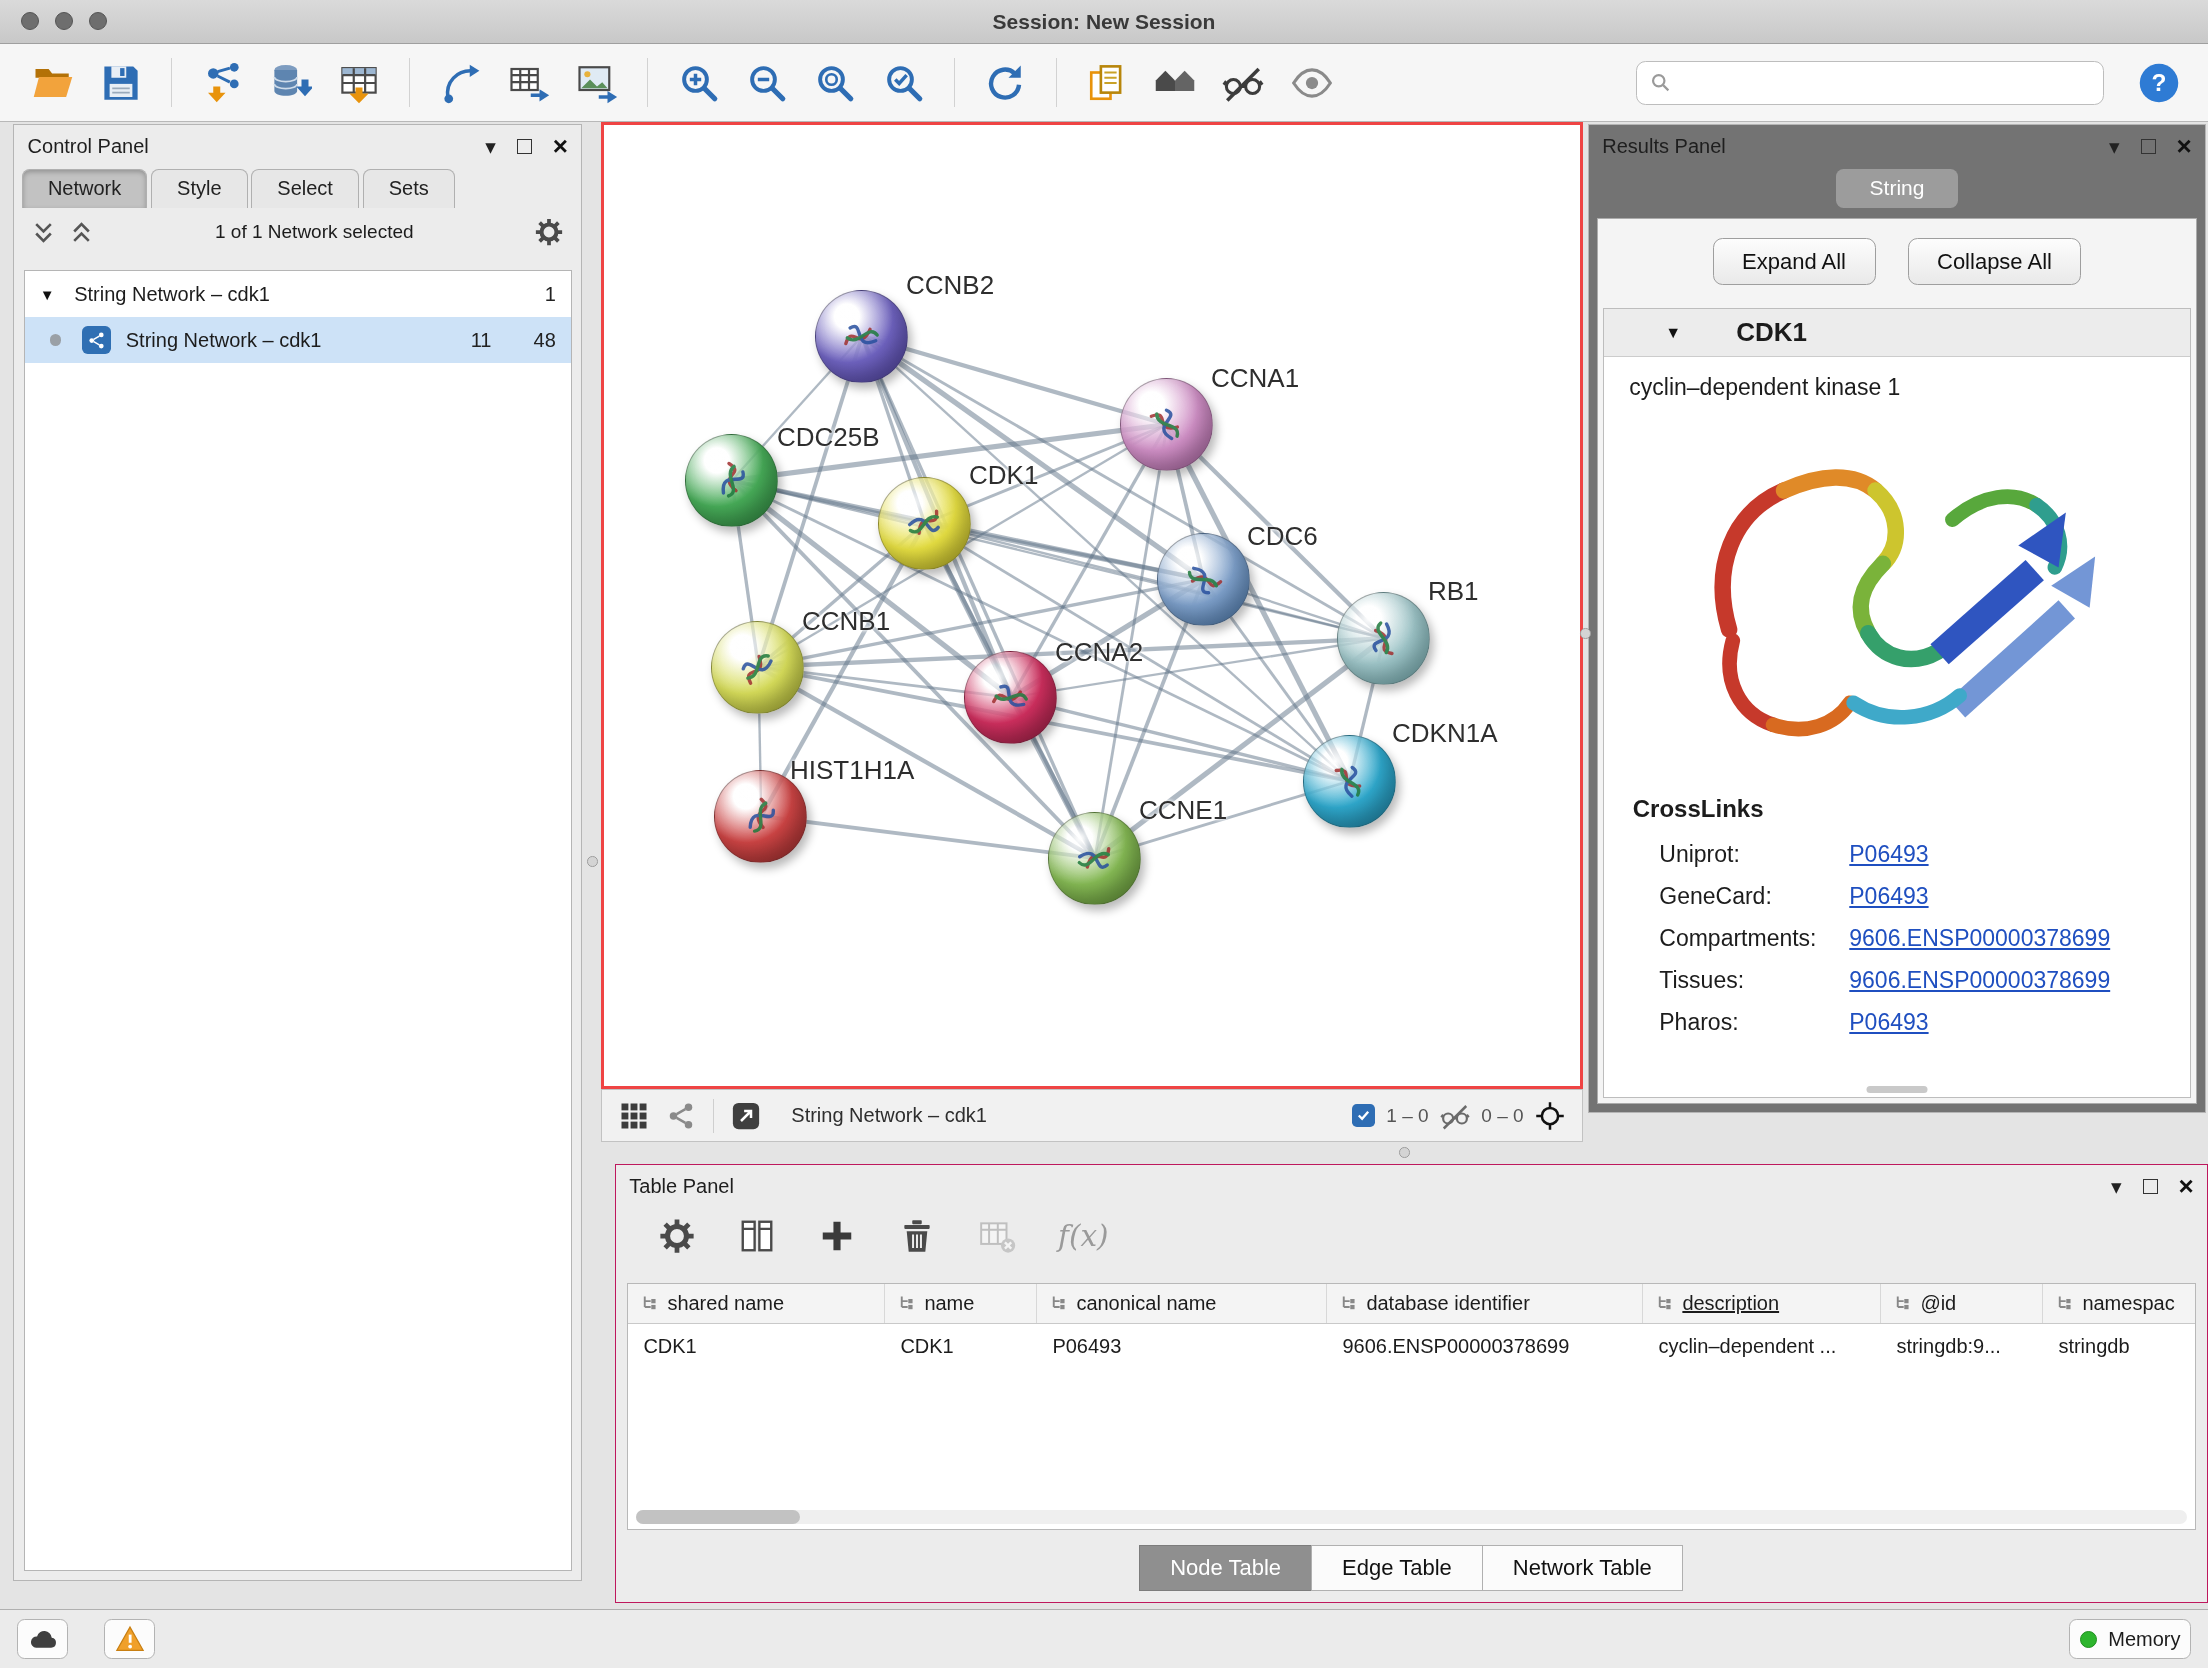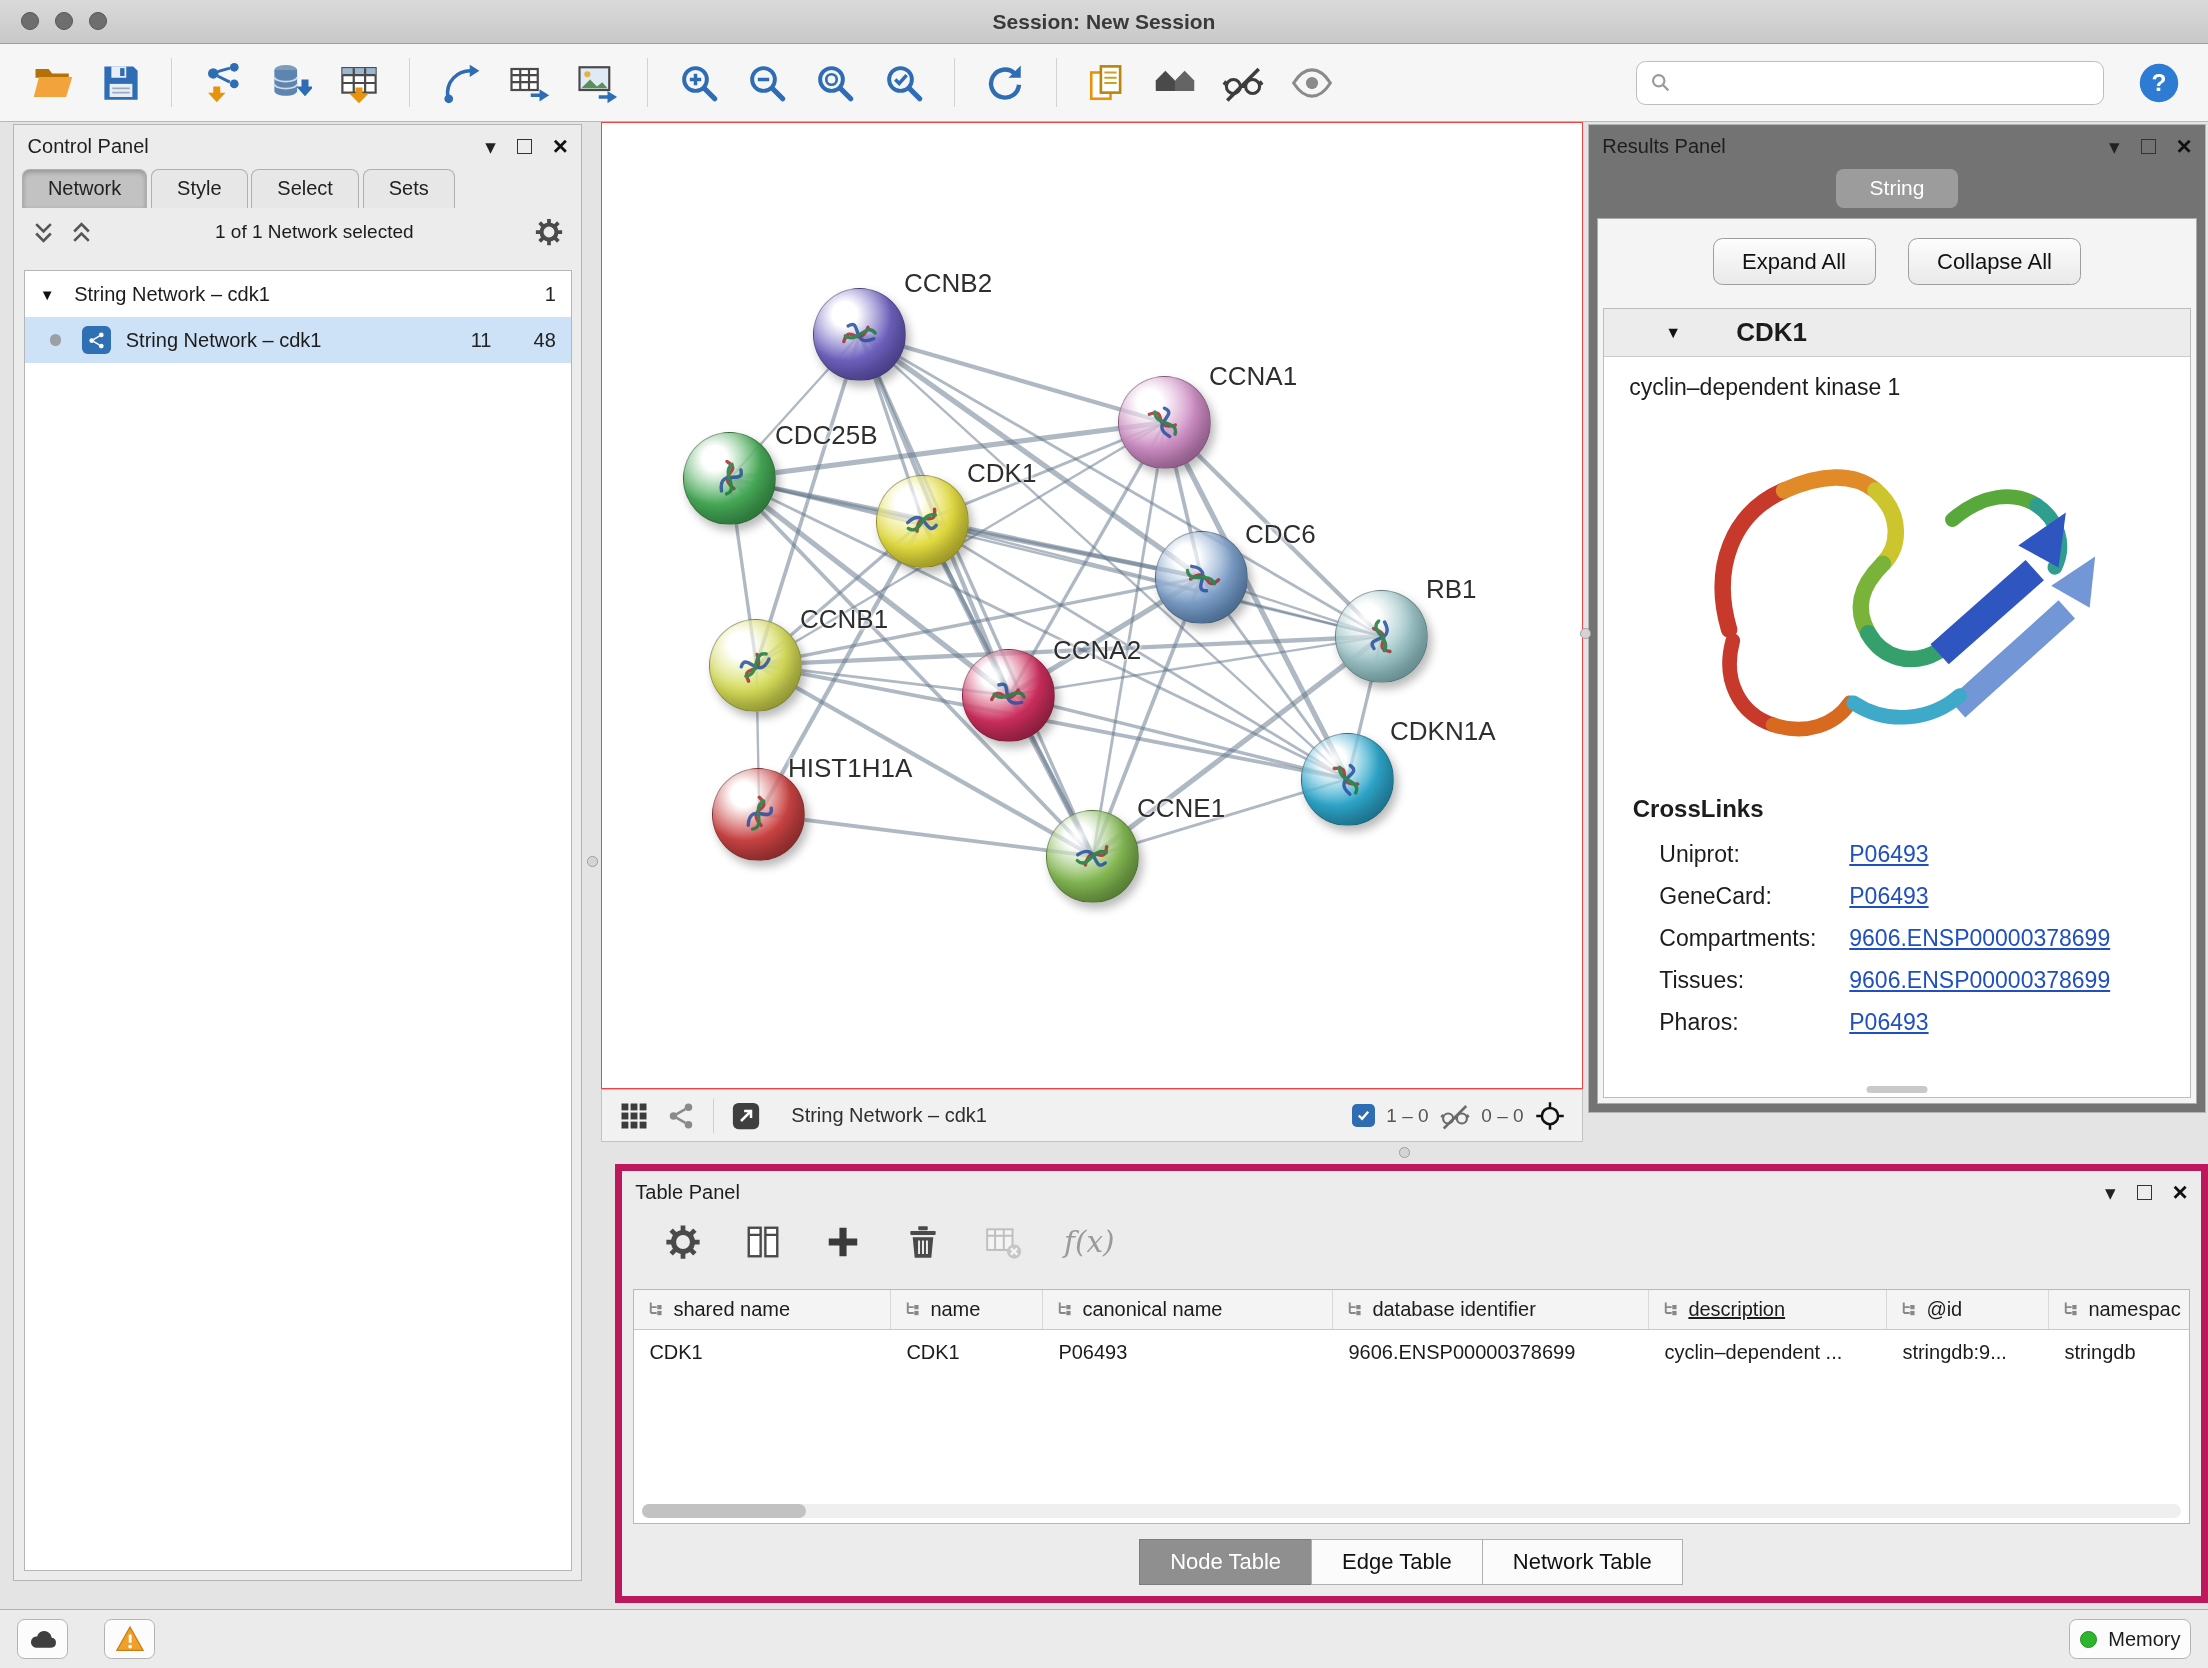--- a/index.html
+++ b/index.html
@@ -42,21 +42,21 @@
 .tree-row{display:flex;align-items:center;height:46px;padding:0 15px;font-size:20px;gap:11.4px}
 .tree-row .tri{font-size:15px;width:23px;color:#111}
 .tree-row.child{background:#cde2f7;padding-left:25px}
 .graydot{width:11.4px;height:11.4px;border-radius:50%;background:#9aa0a6;margin-right:9.5px}
 .sharechip{width:28.5px;height:28.5px;border-radius:5.7px;background:#2f6fb3;display:flex;align-items:center;justify-content:center;margin-right:3.8px}
 .sharechip svg{width:19px;height:19px}
 .count{margin-left:auto;color:#222}
 .count2{width:53px;text-align:right;color:#222}
 
 
-.canvas{position:absolute;left:601px;top:122px;width:982px;height:967px;background:#fff;border:1px solid #ef4444;overflow:hidden}
+.canvas{position:absolute;left:601px;top:122px;width:982px;height:967px;background:#fff;border:3px solid #ef4444;overflow:hidden}
 #edges-svg{position:absolute;left:0;top:0}
 .node{position:absolute;width:93px;height:93px;border-radius:50%;border:1px solid rgba(30,30,30,.35);box-shadow:3.8px 5.7px 9.5px rgba(0,0,0,.28),inset -8.6px -10.5px 17px rgba(0,0,0,.18);display:flex;align-items:center;justify-content:center}
 .node svg{width:57px;height:57px}
 .node-label{position:absolute;font-size:26px;color:#2e2e2e;white-space:nowrap;text-shadow:0 0 3.8px #fff,0 0 3.8px #fff}
 .nt{position:absolute;left:601px;top:1089px;width:982px;height:53px;background:#f1f1f1;border:1px solid #c2c2c2;display:flex;align-items:center;padding:0 17px;gap:17px}
 .nt svg{width:30px;height:30px}
 .nt .name{font-size:20px;color:#2e2e2e;margin-left:13.3px}
 .nt .right{margin-left:auto;display:flex;align-items:center;gap:11.4px}
 .nt .cnt{font-size:19px;color:#555}
 .ntsep{width:1px;height:34px;background:#cfcfcf}
@@ -75,21 +75,21 @@
 .rp-sec-header .name{font-size:26px;font-weight:bold}
 .rp-desc{padding:17px 25px 3.8px;font-size:23px}
 .protein{display:flex;justify-content:center;padding:5.7px 0 0}
 .cl-title{font-size:24px;font-weight:bold;padding:19px 0 9.5px 28.5px}
 .cl-row{display:flex;padding:7.6px 0 7.6px 55px;font-size:23px;align-items:center}
 .cl-label{width:190px}
 .cl-link{color:#1f4fc0;text-decoration:underline}
 .rp-scrollhint{position:absolute;left:50%;bottom:3.8px;transform:translateX(-50%);width:61px;height:6.7px;border-radius:3.8px;background:#c9c9c9}
 
 
-.tp{position:absolute;left:615px;top:1164px;width:1593px;height:439px;background:#ececec;border:7px solid #be185d}
+.tp{position:absolute;left:615px;top:1164px;width:1593px;height:439px;background:#ececec;border:1px solid #be185d}
 .tp-toolbar{display:flex;align-items:center;gap:42px;padding:9.5px 0 7.6px 42px}
 .tp-toolbar svg{width:38px;height:38px}
 .fx{font-family:"DejaVu Serif",serif;font-style:italic;font-size:29.5px;color:#9a9a9a}
 .tbl{position:absolute;left:11.4px;right:11.4px;top:118px;bottom:72px;background:#fff;border:1px solid #b8b8b8;overflow:hidden}
 .thead{display:flex;height:40px;background:#f4f4f4;border-bottom:1px solid #c9c9c9}
 .th{display:flex;align-items:center;gap:8.6px;padding-left:11.4px;font-size:20px;border-right:1px solid #d8d8d8;flex-shrink:0;overflow:hidden;white-space:nowrap}
 .th svg{width:19px;height:19px;flex-shrink:0}
 .trow{display:flex;height:44px;align-items:center}
 .td{padding-left:15px;font-size:20px;flex-shrink:0;white-space:nowrap;overflow:hidden}
 .hscroll{position:absolute;left:7.6px;right:7.6px;bottom:4.8px;height:14.3px;background:#efefef;border-radius:7.6px}

